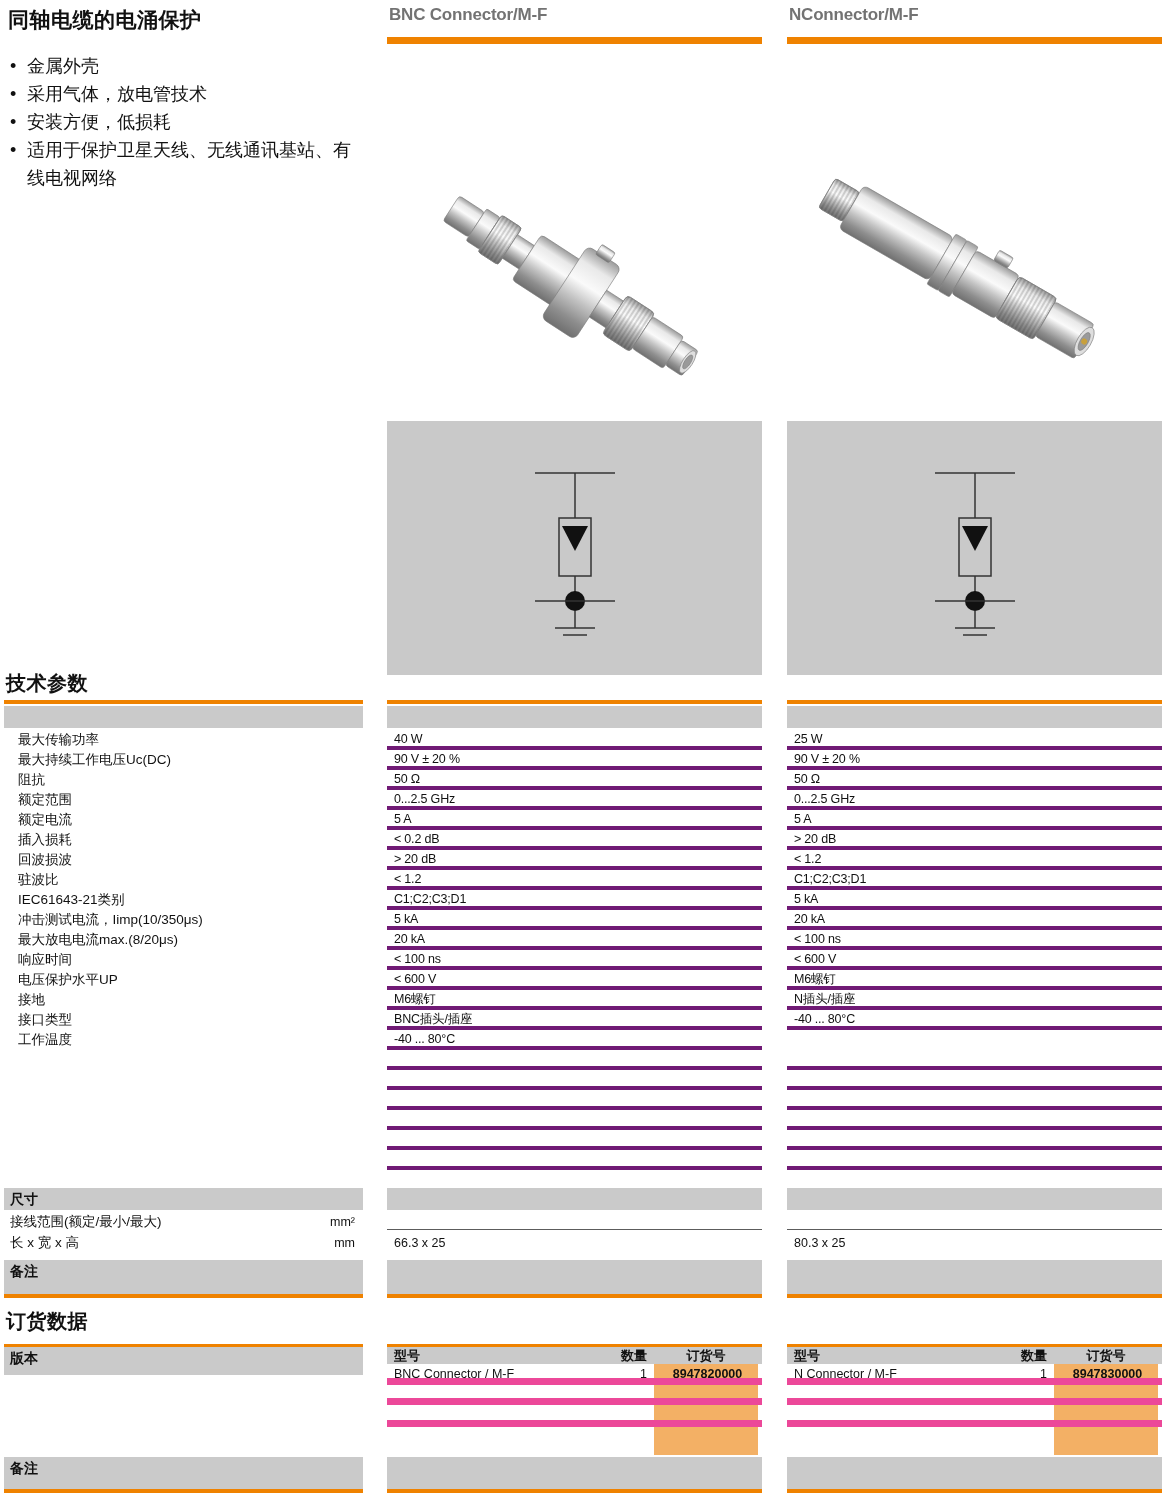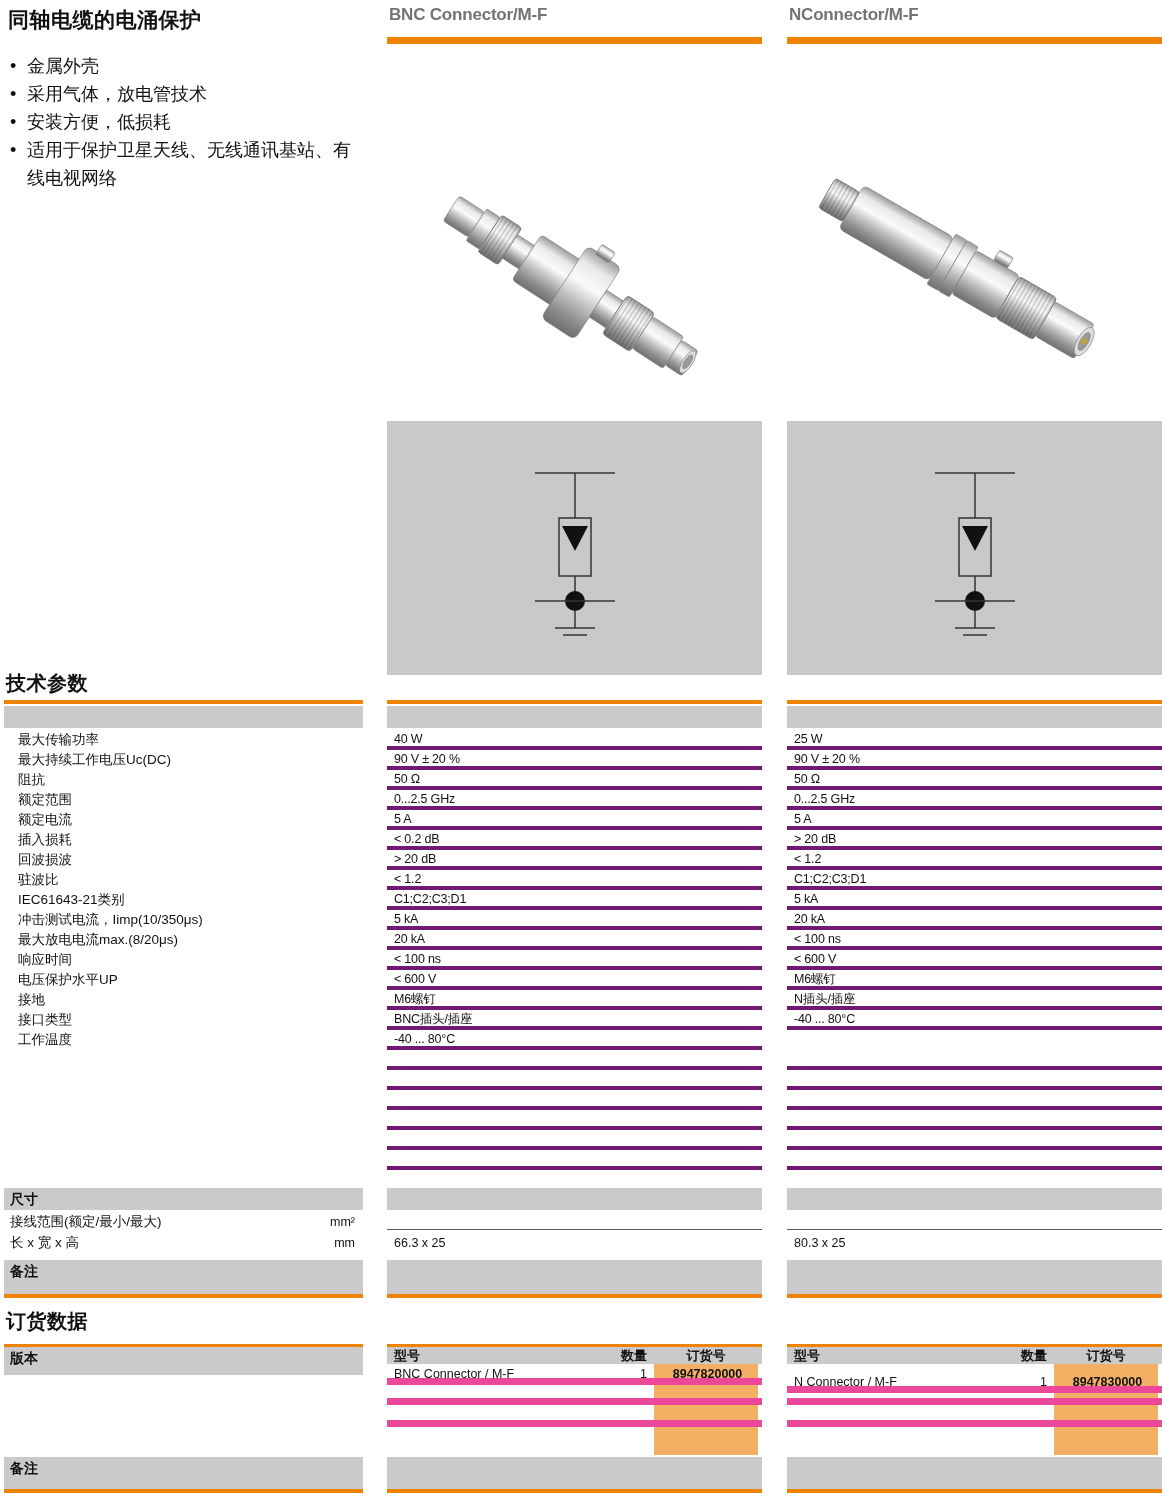--- a/index.html
+++ b/index.html
@@ -311,21 +311,21 @@
     <div class="bar" style="top:1260px;left:0;width:375px;height:34px;"></div>
     <div class="orule" style="top:1294px;left:0;width:375px;height:4px;"></div>
 
     <div class="orule" style="top:1344px;left:0;width:375px;height:3px;"></div>
     <div class="ot-head">
       <span class="ot-h-model">型号</span>
       <span class="ot-h-qty">数量</span>
       <span class="ot-h-no">订货号</span>
     </div>
     <div class="ot-cell"></div>
-    <div class="ot-row" style="top:1364px;height:21px;margin-top:8px;">
+    <div class="ot-row" style="top:1364px;height:21px;">
       <span class="ot-model">N Connector / M-F</span>
       <span class="ot-qty">1</span>
       <span class="ot-no">8947830000</span>
     </div>
     <div class="ot-row" style="top:1385px;height:20px;"></div>
     <div class="ot-row" style="top:1405px;height:22px;"></div>
     <div class="bar" style="top:1457px;left:0;width:375px;height:32px;"></div>
     <div class="orule" style="top:1489px;left:0;width:375px;height:4px;"></div>
   </div>
 

